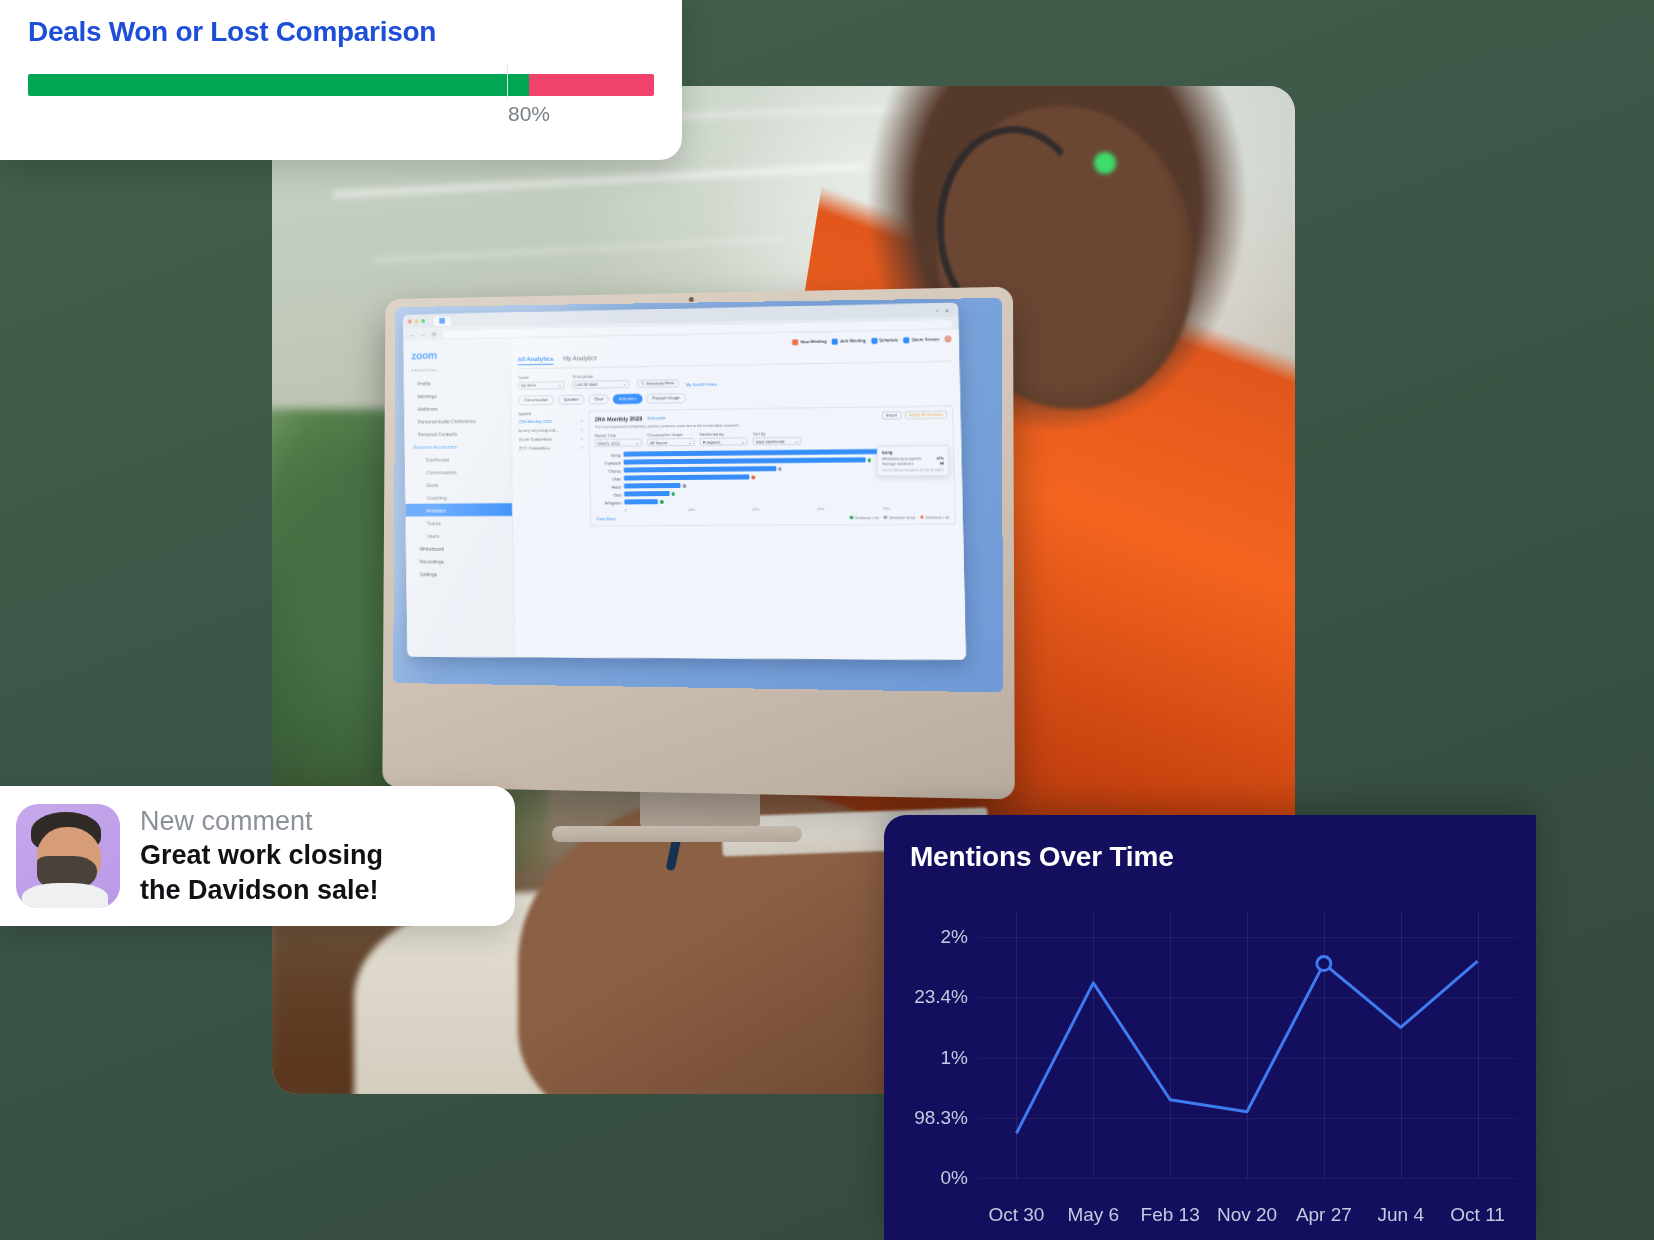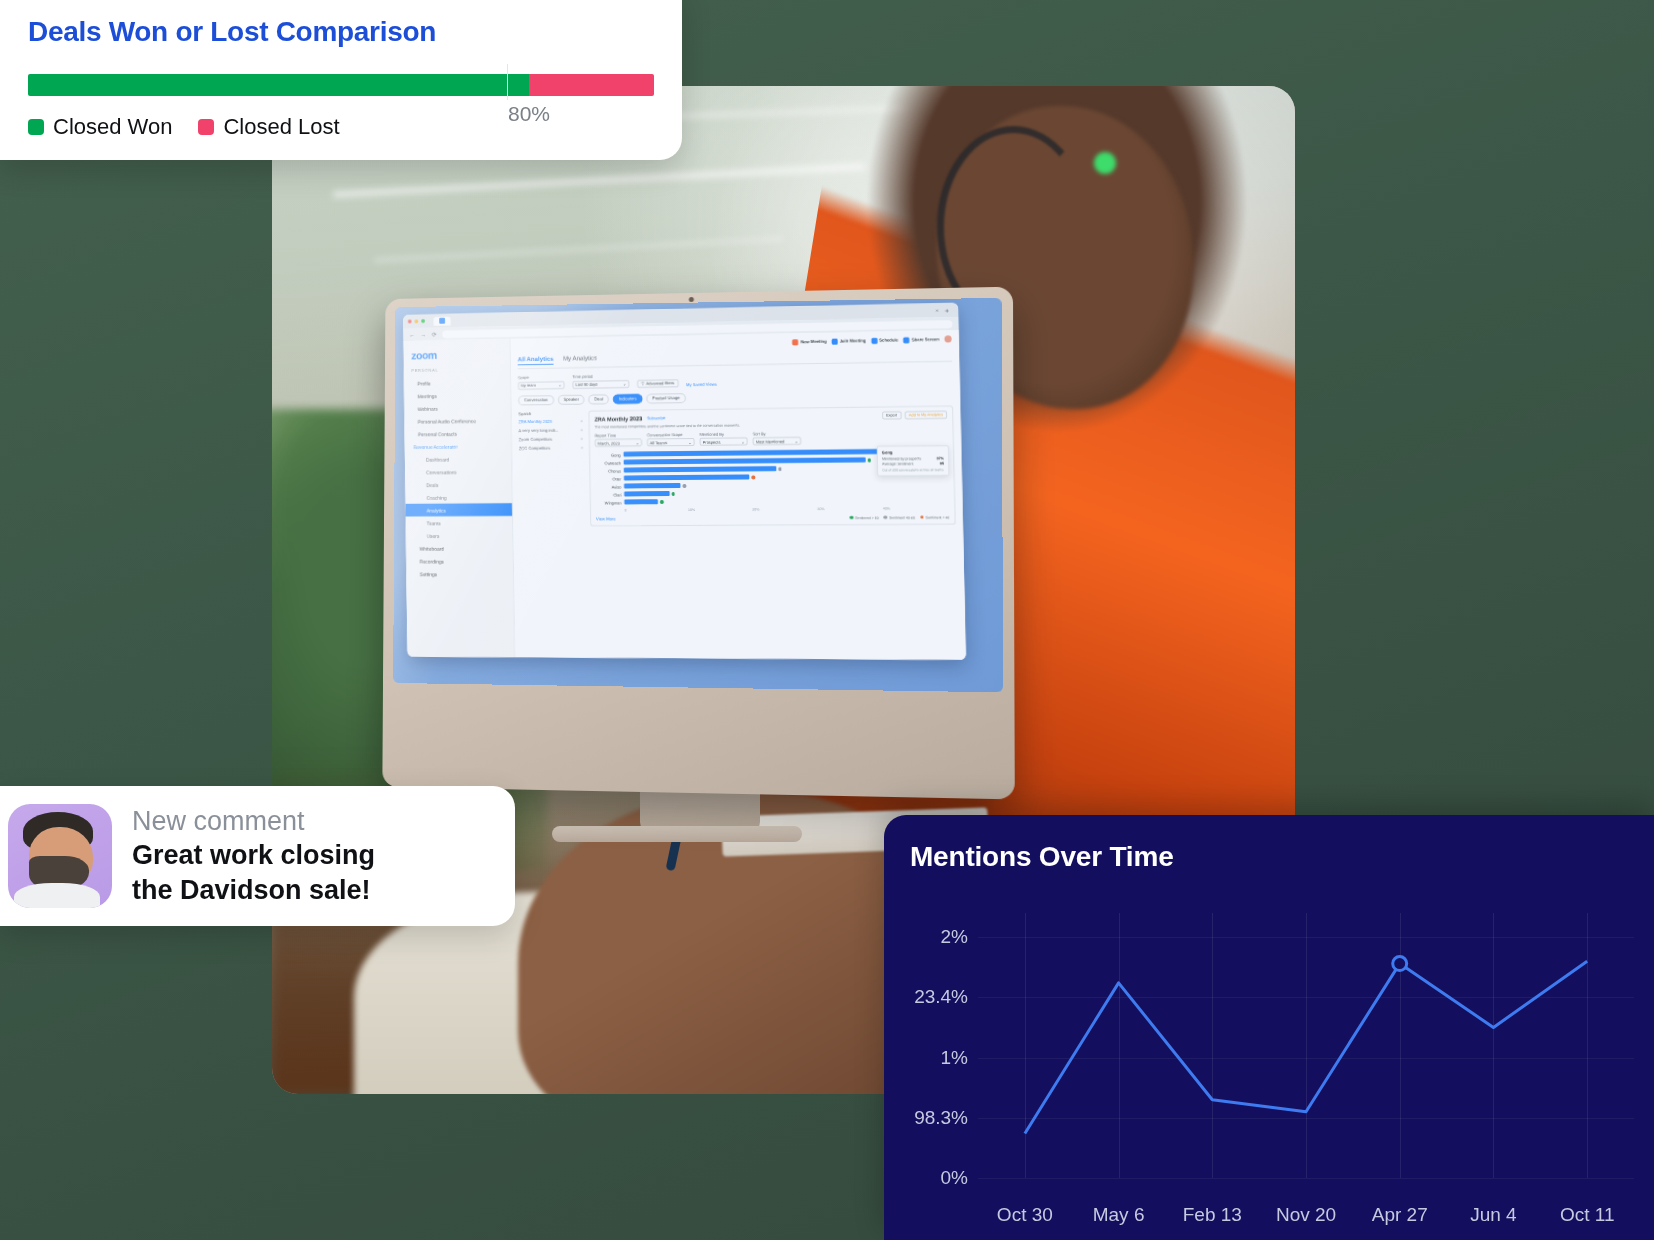--- a/index.html
+++ b/index.html
@@ -215,21 +215,21 @@
   .deals-legend { margin-top: 18px; display:flex; align-items:center; }
   .lgd { display:flex; align-items:center; gap: 9px; margin-right: 26px; }
   .lgd i { width:16px; height:16px; border-radius:4px; display:block; }
   .lgd span { font-size: 22px; color:#0f1114; }
   .pct { position:absolute; left: 508px; top: 112px; font-size: 21px; color:#7a8088; }
   .tickline { position:absolute; left:507px; top: 74px; width:1px; height: 36px; background:#e3e6ea; }
 
   
   .comment {
     position:absolute; left:0; top: 786px; width: 515px; height: 140px;
-    background:#fff; border-radius: 0 22px 22px 0; padding: 18px 8px;
+    background:#fff; border-radius: 0 22px 22px 0; padding: 18px 16px;
     display:flex; gap: 20px; align-items:center;
     box-shadow: 0 10px 30px rgba(0,0,0,.16);
   }
   .avatar {
     width: 104px; height: 104px; border-radius: 22px; flex:none;
     background: linear-gradient(150deg,#c6a8ec,#b99ae6);
     position:relative; overflow:hidden;
   }
   .av-hair { position:absolute; left:14%; top:8%; width:68%; height:38%;
       background:#2f2a26; border-radius:52% 52% 38% 38%; }
@@ -238,21 +238,21 @@
   .av-beard { position:absolute; left:20%; top:50%; width:58%; height:34%;
       background:#4a413a; border-radius:18% 40% 52% 46%; }
   .av-shirt { position:absolute; left:6%; bottom:-6%; width:82%; height:30%;
       background:#eef0f2; border-radius:44% 44% 0 0; }
   .c-text { min-width:0; }
   .c-top { font-size: 27px; color:#8a9099; line-height:1.15; }
   .c-msg { font-size: 27px; font-weight:700; color:#0f1114; line-height:1.22; margin-top:2px; }
 
   
   .mentions {
-    position:absolute; left: 884px; top: 815px; width: 770px; height: 425px;
+    position:absolute; left: 884px; top: 815px; width: 652px; height: 425px;
     background:#130f5e; border-radius: 22px 0 0 0; padding: 26px 22px 14px 26px;
     box-shadow: 0 -10px 30px rgba(0,0,0,.22);
   }
   .mentions h2 { font-size: 28px; font-weight:700; color:#fff; letter-spacing:-.2px; }
   .plot { position:absolute; left: 26px; top: 98px; right: 16px; bottom: 62px; }
   .ylabels { position:absolute; left:0; top:0; bottom:0; width: 62px; }
   .ylabels span { position:absolute; right:4px; transform: translateY(-50%);
      font-size: 19px; color:#c7c9e0; }
   .xlabels { position:absolute; left: 68px; right: 4px; bottom: -48px; display:flex; }
   .xlabels span { flex:1; text-align:center; font-size:19px; color:#c7c9e0; }
@@ -551,30 +551,20 @@
     </div>
   </div>
 
   <div class="deals">
     <h2>Deals Won or Lost Comparison</h2>
     <div class="bar-wrap">
       <div class="bar-won" id="barWon" style="width: 80%; background: rgb(0, 166, 81);"></div>
       <div class="bar-lost" id="barLost" style="width: 20%; background: rgb(240, 66, 106);"></div>
     </div>
     <div class="tickline"></div>
-    <div class="deals-legend">
-      <span class="lgd">
-        <i id="lgdWon" style="background: rgb(0, 166, 81);"></i>
-        <span>Closed Won</span>
-      </span>
-      <span class="lgd">
-        <i id="lgdLost" style="background: rgb(240, 66, 106);"></i>
-        <span>Closed Lost</span>
-      </span>
-    </div>
     <div class="pct">80%</div>
   </div>
 
   <div class="comment">
     <div class="avatar">
       <div class="av-hair"></div>
       <div class="av-face"></div>
       <div class="av-beard"></div>
       <div class="av-shirt"></div>
     </div>

